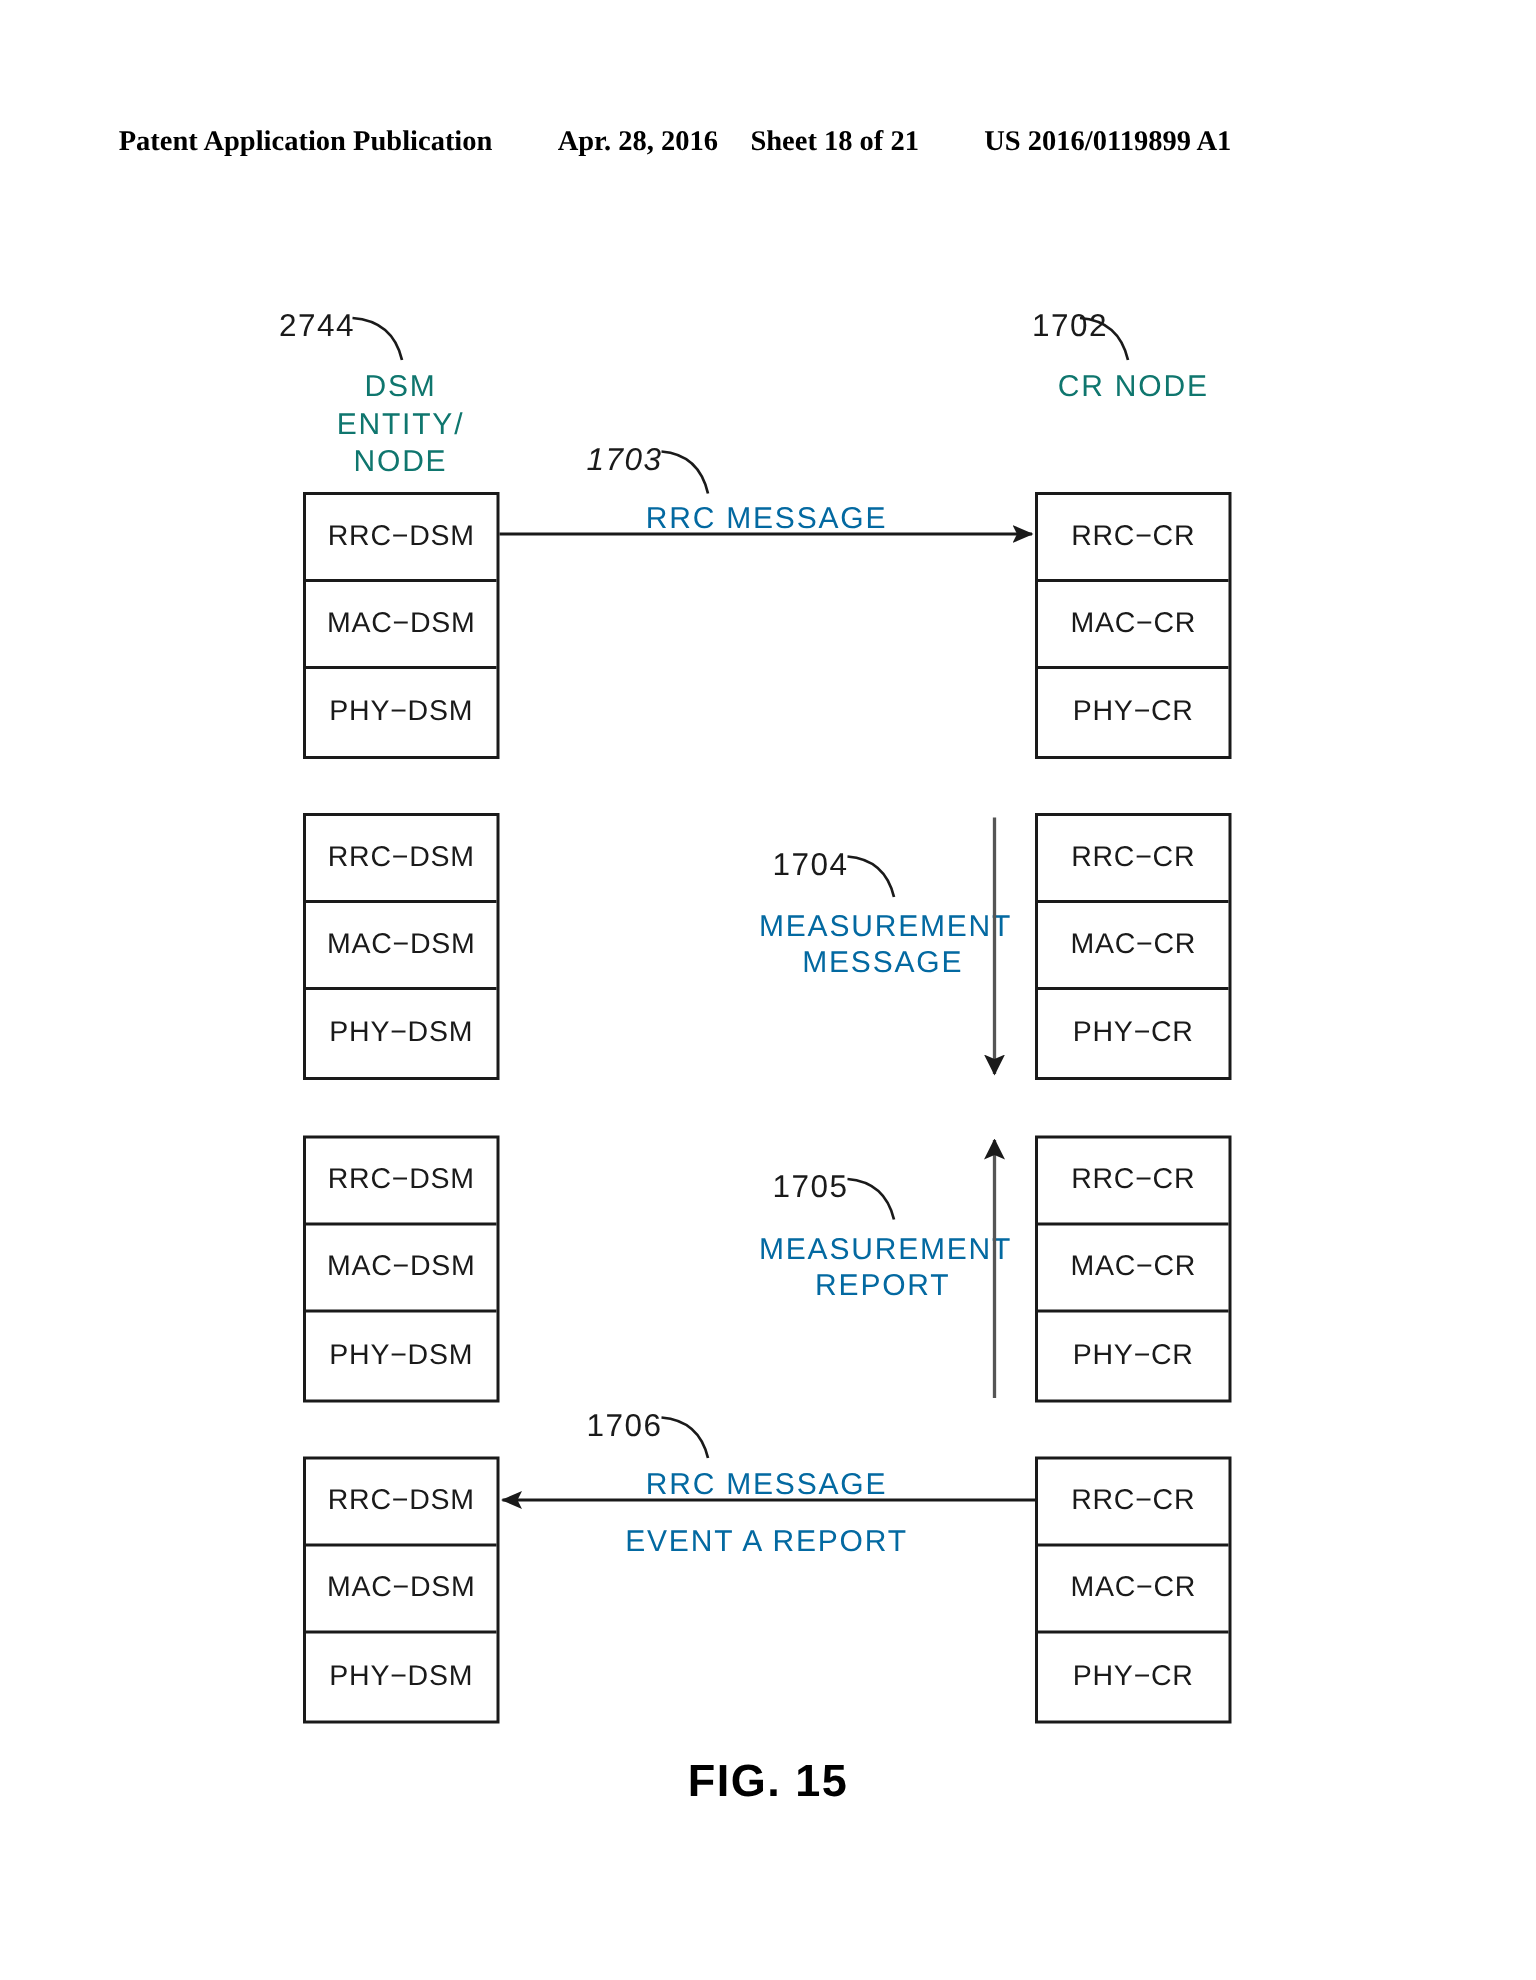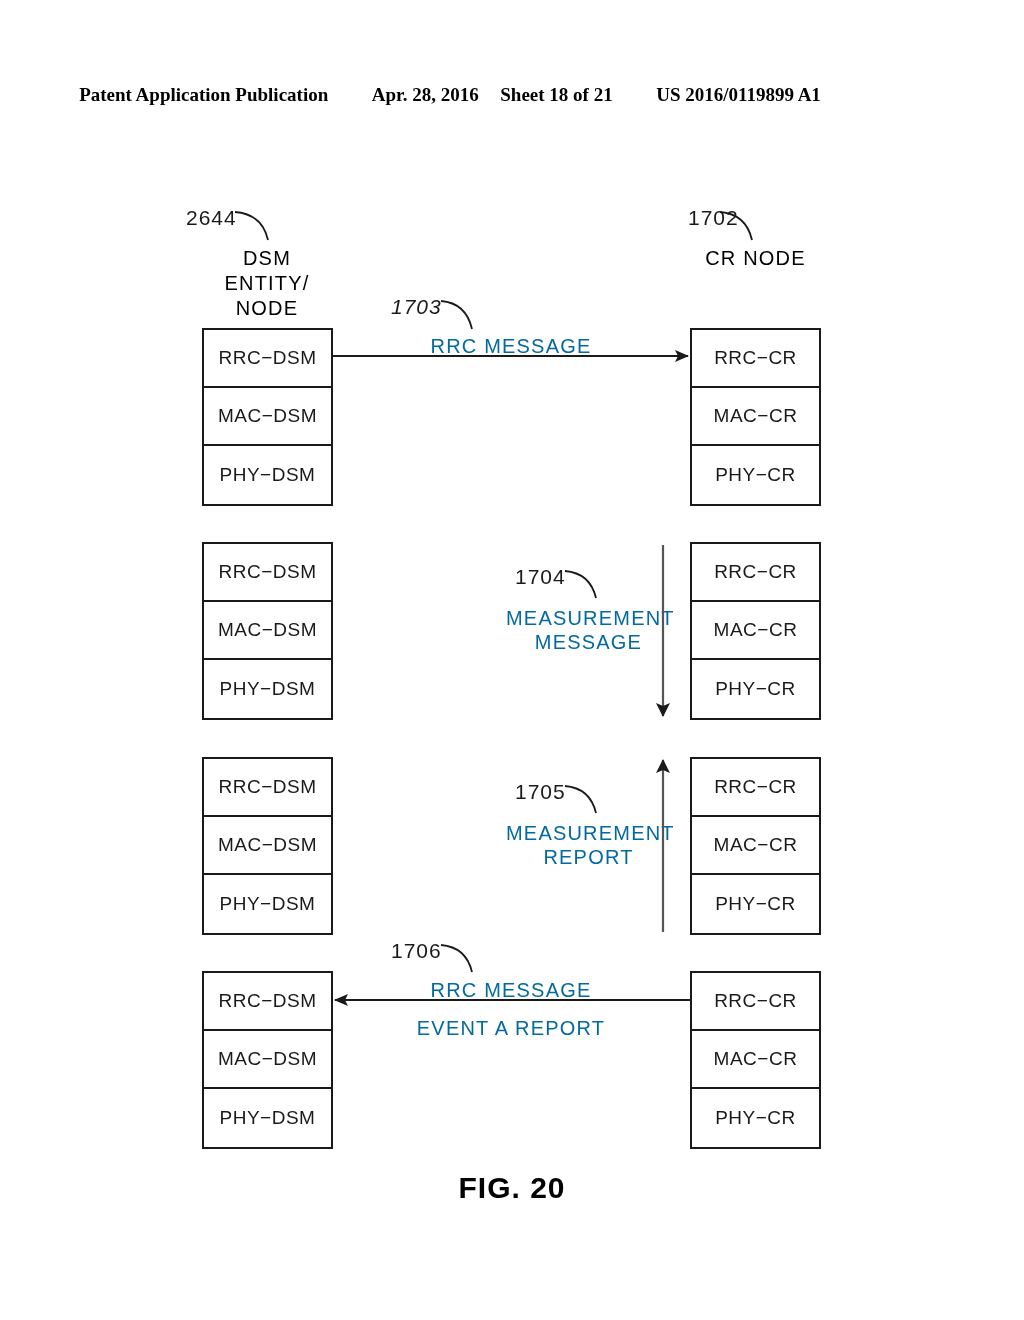--- a/index.html
+++ b/index.html
@@ -78,21 +78,21 @@
     position: absolute;
     font-size: 21px;
     letter-spacing: 1px;
     color: #1a1a1a;
     white-space: nowrap;
   }
   .node-label {
     position: absolute;
     font-size: 20px;
     letter-spacing: 1.2px;
-    color: #000000;
+    color: #0f766e;
     text-align: center;
     line-height: 25px;
     white-space: nowrap;
   }
   .msg-label {
     position: absolute;
     font-size: 20px;
     letter-spacing: 1.2px;
     color: #0369a1;
     text-align: center;
@@ -133,21 +133,21 @@
   <span class="gap-lg"></span>
   <span class="hdr-seg">Apr. 28, 2016</span>
   <span class="gap-sm"></span>
   <span class="hdr-seg">Sheet 18 of 21</span>
   <span class="gap-lg"></span>
   <span class="hdr-seg">US 2016/0119899 A1</span>
 </div>
 
 <div class="figure">
 
-  <div class="ref-num" style="top:206px; left:186px;">2644</div>
+  <div class="ref-num" style="top:206px; left:186px;">2744</div>
   <div class="node-label" style="top:246px; left:206px; width:122px;">
     <div>DSM</div>
     <div>ENTITY/</div>
     <div>NODE</div>
   </div>
 
   <div class="ref-num" style="top:206px; left:688px;">1702</div>
   <div class="node-label" style="top:246px; left:690px; width:131px;">CR NODE</div>
 
   <div class="ref-num" style="top:295px; left:391px;font-style:italic;">1703</div>
@@ -237,14 +237,14 @@
 
     <line x1="333" y1="356" x2="688" y2="356" stroke="#1a1a1a" stroke-width="2" marker-end="url(#arrowR)"></line>
 
     <line x1="663" y1="545" x2="663" y2="716" stroke="#555555" stroke-width="2.2" marker-end="url(#arrowD)"></line>
 
     <line x1="663" y1="932" x2="663" y2="760" stroke="#555555" stroke-width="2.2" marker-end="url(#arrowU)"></line>
 
     <line x1="690" y1="1000" x2="335" y2="1000" stroke="#1a1a1a" stroke-width="2" marker-end="url(#arrowL)"></line>
   </svg>
 
-  <div class="fig-caption">FIG. 20</div>
+  <div class="fig-caption">FIG. 15</div>
 </div>
 
 </body></html>

